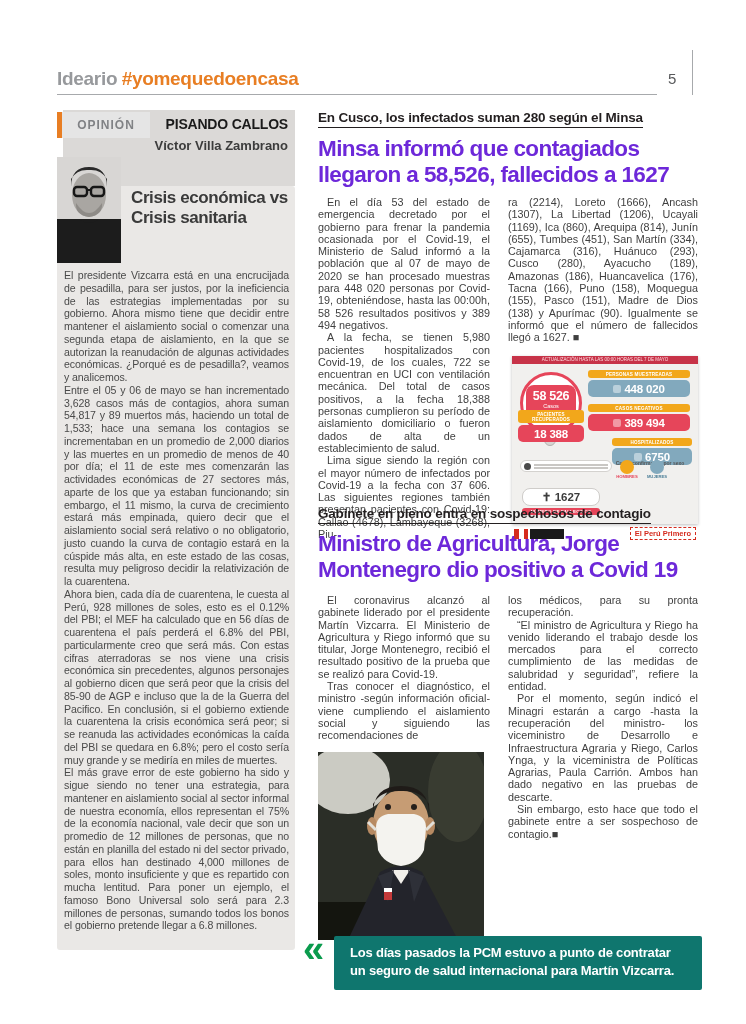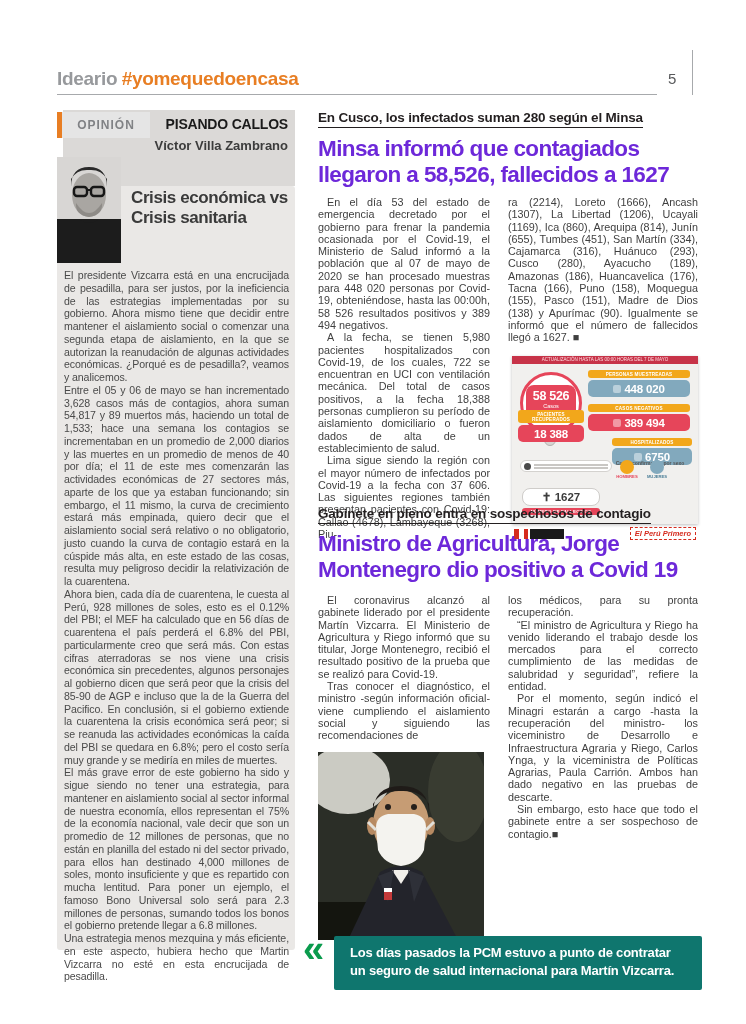--- a/index.html
+++ b/index.html
@@ -85,21 +85,21 @@
   .sexo-title { font-size:5px; font-weight:bold; color:#555; margin-bottom:2px; }
   .gov-pill { position:absolute; left:8px; top:96px; width:92px; height:12px; background:#fff;
               border:1px solid #d4d2cf; border-radius:6px; display:flex; align-items:center; padding:0 3px; gap:3px; }
   .gov-dot { width:7px; height:7px; border-radius:50%; background:#4a4a4a; flex:0 0 auto; }
   .gov-lines { flex:1; }
   .gov-lines i { display:block; height:2px; background:#c9c7c4; margin:1px 0; }
   .info-foot { position:absolute; left:512px; top:527px; width:186px; height:16px; }
   .peru-logo { position:absolute; left:2px; top:2px; width:14px; height:10px; background:#d52b1e; }
   .peru-logo::after { content:""; position:absolute; left:4.5px; top:0; width:5px; height:10px; background:#fff; }
   .peru-bar { position:absolute; left:18px; top:2px; width:34px; height:10px; background:#1a1a1a; }
-  .ppp { position:absolute; right:2px; top:0; font-size:7.5px; font-weight:bold; font-style:italic;
+  .ppp { position:absolute; right:2px; top:0; font-size:7.5px; font-weight:bold; 
          color:#d52b1e; border:1px dashed #d52b1e; padding:1px 4px; background:#fff; }
 
   
   .photo2 { position:absolute; left:318px; top:752px; width:166px; height:188px; overflow:hidden; background:#23261f; }
 
   
   .quote-chevrons { position:absolute; left:303px; top:930px; font-size:38px; font-weight:bold; color:#0a9b4d; line-height:1; }
   .green-box { position:absolute; left:334px; top:936px; width:368px; height:54px; background:#0f766e;
                border-radius:2px; display:flex; }
   .green-box .txt { padding:8px 14px 8px 16px; color:#fff; font-weight:bold; font-size:13px; line-height:1.35; letter-spacing:-0.2px; }
@@ -138,21 +138,20 @@
     </svg>
   </div>
 
   <div class="op-title">Crisis económica vs Crisis sanitaria</div>
 
   <div class="op-body">
     <p>El presidente Vizcarra está en una encrucijada de pesadilla, para ser justos, por la ineficiencia de las estrategias implementadas por su gobierno. Ahora mismo tiene que decidir entre mantener el aislamiento social o comenzar una segunda etapa de aislamiento, en la que se autorizan la reanudación de algunas actividades económicas. ¿Porqué es de pesadilla?, veamos y analicemos.</p>
     <p>Entre el 05 y 06 de mayo se han incrementado 3,628 casos más de contagios, ahora suman 54,817 y 89 muertos más, haciendo un total de 1,533; hace una semana los contagios se incrementaban en un promedio de 2,000 diarios y las muertes en un promedio de menos de 40 por día; el 11 de este mes comenzarán las actividades económicas de 27 sectores más, aparte de los que ya estaban funcionando; sin embargo, el 11 mismo, la curva de crecimiento estará más empinada, quiero decir que el aislamiento social será relativo o no obligatorio, justo cuando la curva de contagio estará en la cúspide más alta, en este estado de las cosas, resulta muy peligroso decidir la relativización de la cuarentena.</p>
     <p>Ahora bien, cada día de cuarentena, le cuesta al Perú, 928 millones de soles, esto es el 0.12% del PBI; el MEF ha calculado que en 56 días de cuarentena el país perderá el 6.8% del PBI, particularmente creo que será más. Con estas cifras aterradoras se nos viene una crisis económica sin precedentes, algunos personajes al gobierno dicen que será peor que la crisis del 85-90 de AGP e incluso que la de la Guerra del Pacifico. En conclusión, si el gobierno extiende la cuarentena la crisis económica será peor; si se reanuda las actividades económicas la caída del PBI se quedara en 6.8%; pero el costo sería muy grande y se mediría en miles de muertes.</p>
     <p>El más grave error de este gobierno ha sido y sigue siendo no tener una estrategia, para mantener en aislamiento social al sector informal de nuestra economía, ellos representan el 75% de la economía nacional, vale decir que son un promedio de 12 millones de personas, que no están en planilla del estado ni del sector privado, para ellos han destinado 4,000 millones de soles, monto insuficiente y que es repartido con mucha lentitud. Para poner un ejemplo, el famoso Bono Universal solo será para 2.3 millones de personas, sumando todos los bonos el gobierno pretende llegar a 6.8 millones.</p>
-    <p>Una estrategia menos mezquina y más eficiente, en este aspecto, hubiera hecho que Martin Vizcarra no esté en esta encrucijada de pesadilla.</p>
   </div>
 
   <div class="kicker a1-kicker">
     <span>En Cusco, los infectados suman 280 según el Minsa</span>
   </div>
   <div class="headline a1-headline">Minsa informó que contagiados llegaron a 58,526, fallecidos a 1627</div>
 
   <div class="bodycol a1-col1">
     <p>En el día 53 del estado de emergencia decretado por el gobierno para frenar la pandemia ocasionada por el Covid-19, el Ministerio de Salud informó a la población que al 07 de mayo de 2020 se han procesado muestras para 448 020 personas por Covid-19, obteniéndose, hasta las 00:00h, 58 526 resultados positivos y 389 494 negativos.</p>
     <p>A la fecha, se tienen 5,980 pacientes hospitalizados con Covid-19, de los cuales, 722 se encuentran en UCI con ventilación mecánica. Del total de casos positivos, a la fecha 18,388 personas cumplieron su período de aislamiento domiciliario o fueron dados de alta de un establecimiento de salud.</p>

